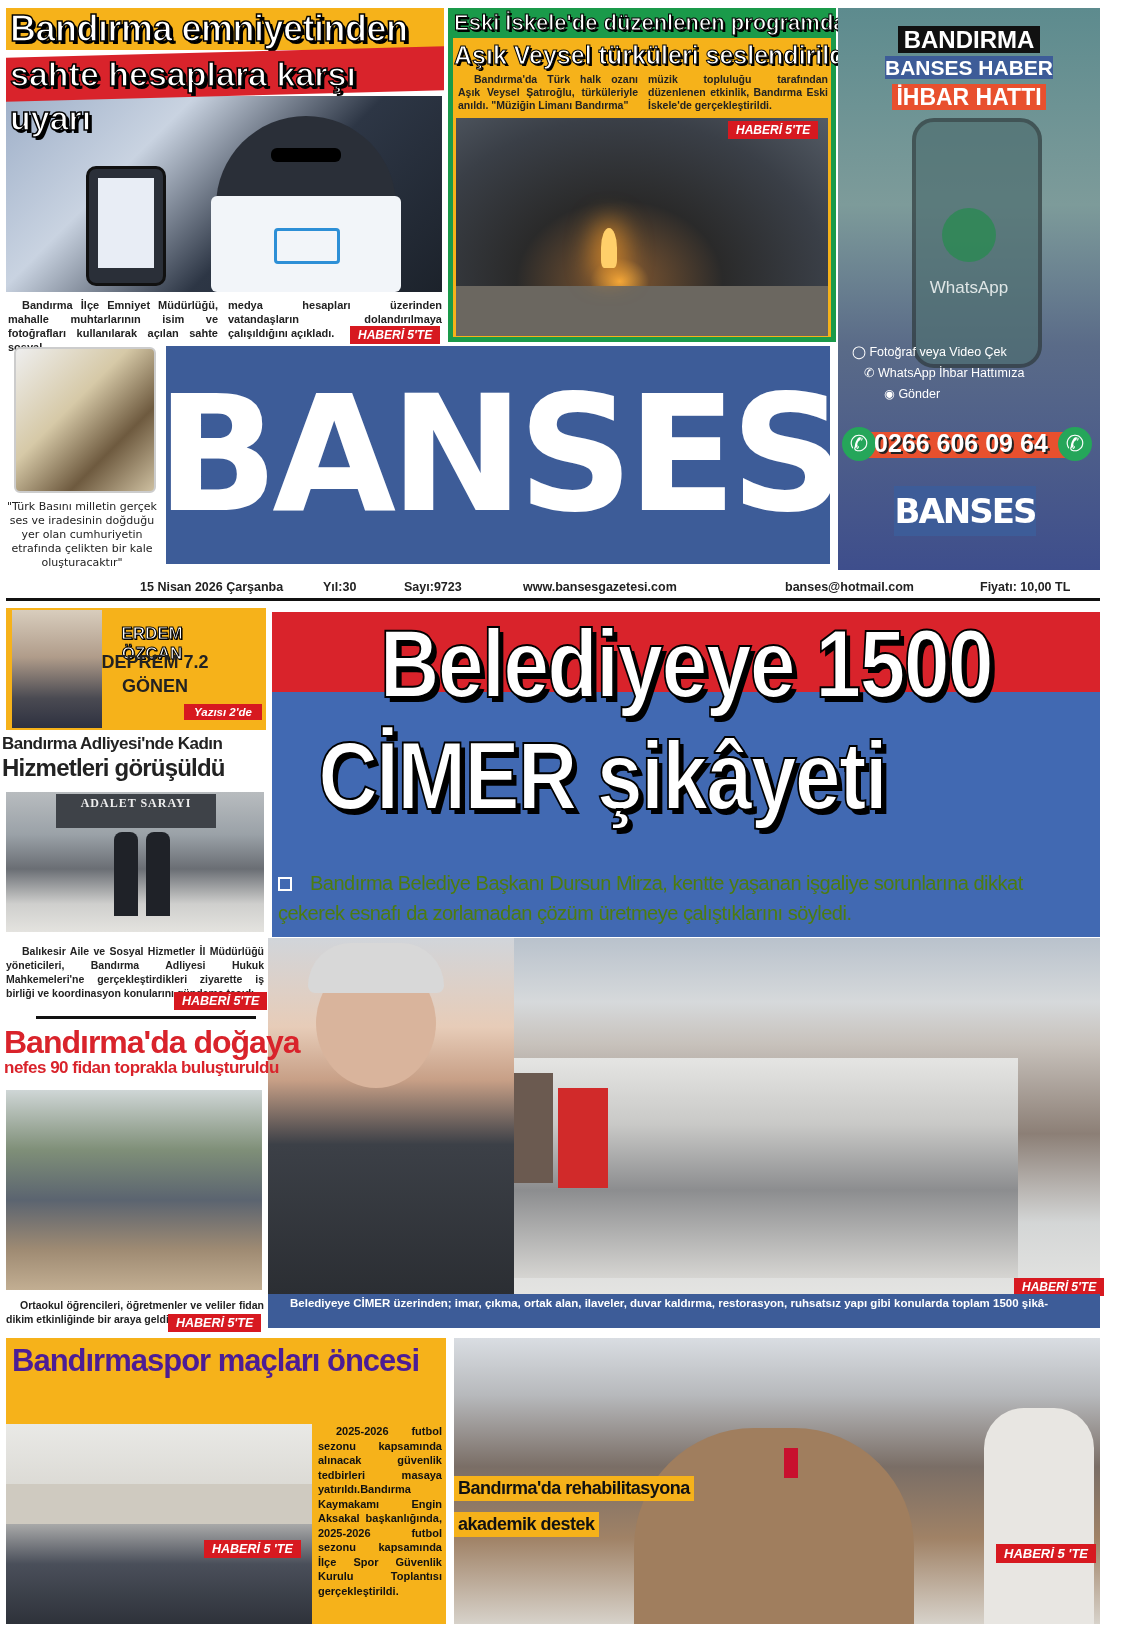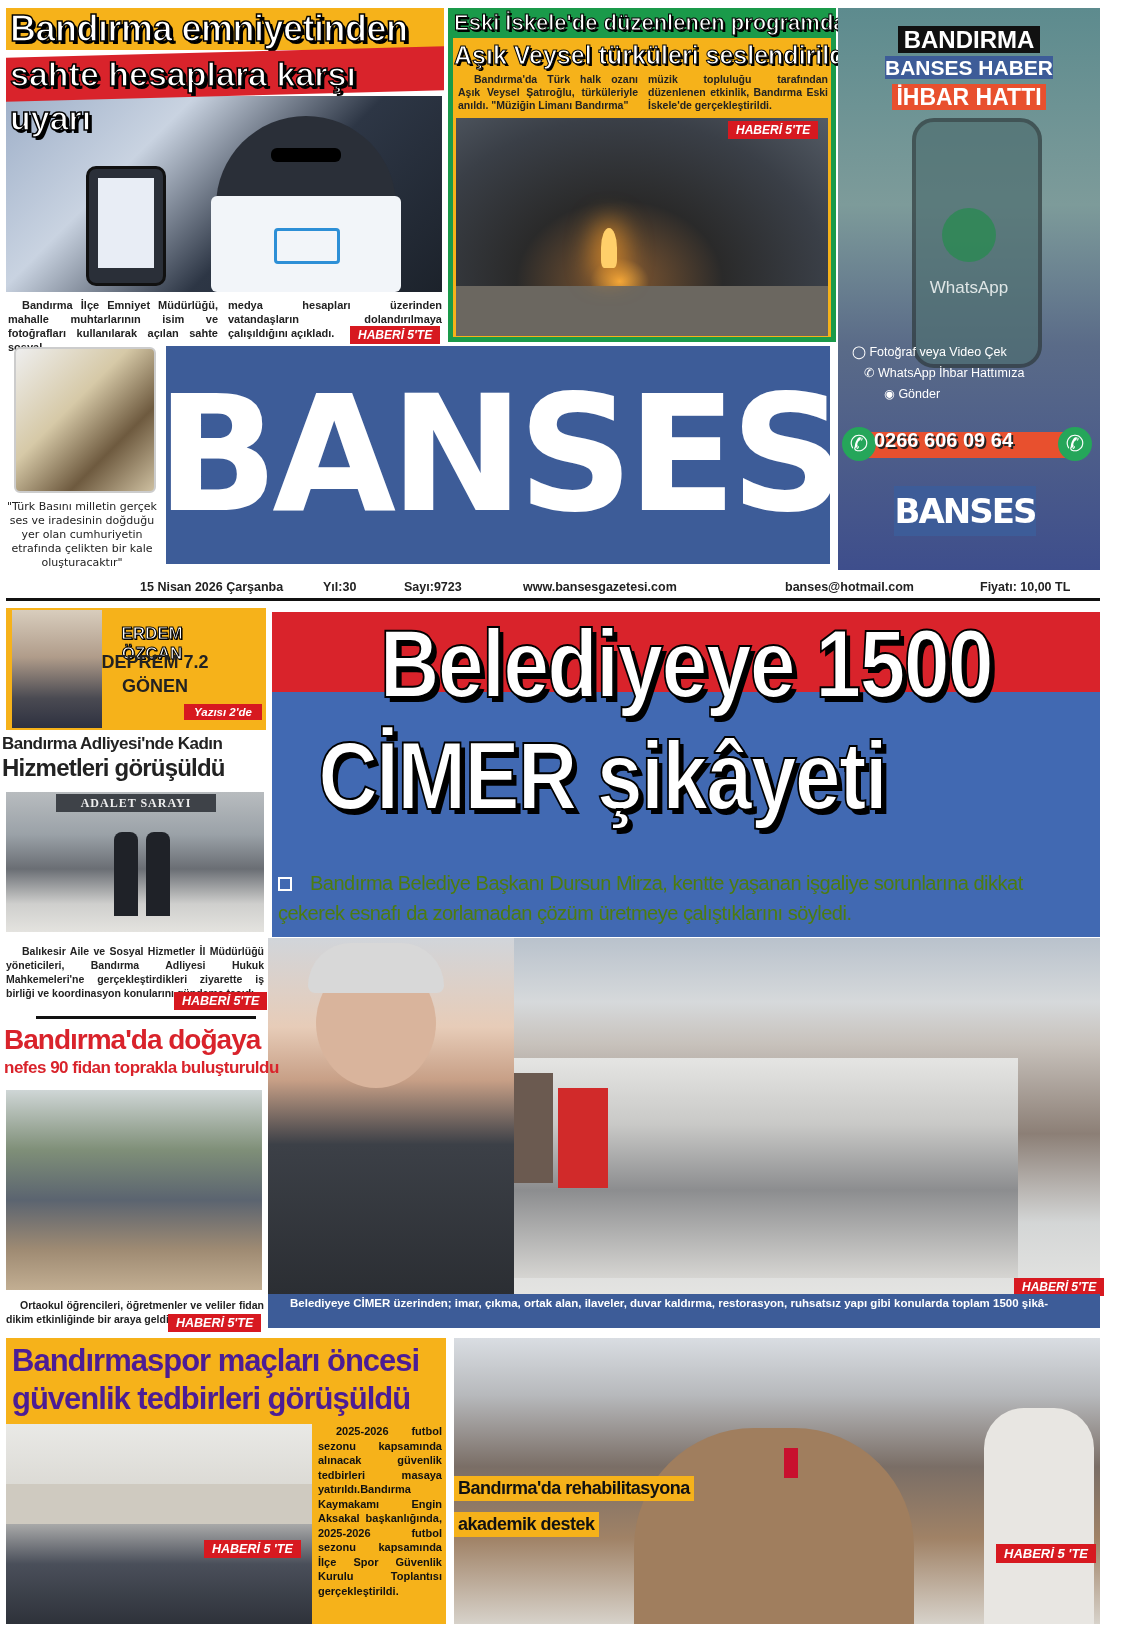--- a/index.html
+++ b/index.html
@@ -45,21 +45,21 @@
 #mh2{left:272px;top:728px;width:716px;}
 #mh-spot{left:278px;top:868px;width:816px;color:#4d7c0f;font-size:20px;font-weight:normal;line-height:30px;letter-spacing:-0.5px}
 #main-photo{left:268px;top:938px;width:832px;height:356px;background:linear-gradient(180deg,#b9c2cc 0%,#d6d9db 18%,#c7c1bb 30%,#8c7f76 55%,#d4d6d6 80%,#e4e4e2 100%)}
 #mayor{left:268px;top:938px;width:246px;height:356px;background:linear-gradient(180deg,#d1d5da 0%,#e7ccb8 25%,#c79f86 40%,#3c4047 58%,#2b2e33 100%)}
 #main-cap{left:268px;top:1294px;width:832px;height:34px;background:#3d5c98;color:#fff;font-size:11.5px;line-height:15px;font-weight:bold;padding:2px 6px;display:flex;gap:12px}
 #main-cap div{flex:1}
 
 #adl-h{left:2px;top:734px;width:266px;font-weight:bold;color:#222}
 #adl-photo{left:6px;top:792px;width:258px;height:140px;background:linear-gradient(180deg,#b8bcbf 0%,#9ba2a8 30%,#6a6e74 55%,#cfcfcd 80%,#e4e3df 100%)}
 #adl-cap{left:6px;top:944px;width:258px;font-size:10.5px;line-height:14px}
-#dog-h1{left:4px;top:1024px;width:266px;font-size:28px;color:#d9232b;font-weight:bold;letter-spacing:-1px;white-space:nowrap}
+#dog-h1{left:4px;top:1024px;width:266px;font-size:32px;color:#d9232b;font-weight:bold;letter-spacing:-1px;white-space:nowrap}
 #dog-h2{left:4px;top:1058px;width:266px;font-size:17px;color:#d9232b;font-weight:bold;letter-spacing:-0.5px;white-space:nowrap}
 #dog-photo{left:6px;top:1090px;width:256px;height:200px;background:linear-gradient(180deg,#cfd6d6 0%,#7f8f78 30%,#5b6470 55%,#9f8b73 80%,#c2ae92 100%)}
 #dog-cap{left:6px;top:1298px;width:258px;font-size:10.5px;line-height:14px}
 
 #bs-box{left:6px;top:1338px;width:440px;height:286px;background:#f6b21a}
 #bs-h{left:12px;top:1342px;width:430px;font-size:31px;font-weight:bold;line-height:38px;letter-spacing:-1px;color:#4c1d95}
 #bs-photo{left:6px;top:1424px;width:306px;height:200px;background:linear-gradient(180deg,#e9e9e6 0%,#d8d6d0 40%,#4a4f5a 70%,#2e323a 100%)}
 #bs-text{left:318px;top:1424px;width:124px;font-size:11px;line-height:14.5px;font-weight:bold;color:#111;text-align:justify}
 
 #reh-photo{left:454px;top:1338px;width:646px;height:286px;background:linear-gradient(180deg,#d9dde2 0%,#b7b9bc 20%,#7a6e66 45%,#a08266 70%,#d7d2ca 100%)}
@@ -108,21 +108,21 @@
   <div class="ad-line" style="top:18px"><span style="background:#111;color:#fff;font-size:24px;padding:0 6px">BANDIRMA</span></div>
   <div class="ad-line" style="top:48px"><span style="background:#3d5c98;color:#fff;font-size:21px;padding:0 0">BANSES HABER</span></div>
   <div class="ad-line" style="top:76px"><span style="background:#e8502e;color:#fff;font-size:23px;padding:0 4px">İHBAR HATTI</span></div>
   <div style="position:absolute;left:14px;top:334px;color:#fff;font-size:12.5px;font-weight:normal;line-height:21px">
     <div><span>◯ </span><span>Fotoğraf veya Video Çek</span></div>
     <div style="padding-left:12px"><span>✆ </span><span>WhatsApp İhbar Hattımıza</span></div>
     <div style="padding-left:32px"><span>◉ </span><span>Gönder</span></div>
   </div>
   <div style="position:absolute;left:16px;top:424px;width:226px;height:26px;background:#e8502e"></div>
   <div style="position:absolute;left:4px;top:419px;width:34px;height:34px;border-radius:50%;background:#25a65a;color:#fff;text-align:center;font-size:22px;line-height:34px">✆</div>
-  <div style="position:absolute;left:36px;top:421px;color:#fff;font-size:20px;font-weight:900;text-shadow:2px 2px 0 #222;white-space:nowrap">0266 606 09 64</div>
+  <div style="position:absolute;left:36px;top:421px;color:#fff;font-size:25px;font-weight:900;text-shadow:2px 2px 0 #222;white-space:nowrap">0266 606 09 64</div>
   <div style="position:absolute;left:220px;top:419px;width:34px;height:34px;border-radius:50%;background:#25a65a;color:#fff;text-align:center;font-size:22px;line-height:34px">✆</div>
   <div style="position:absolute;left:56px;top:478px;width:142px;height:50px;background:#3d5c98;color:#fff;font-family:'DejaVu Sans',sans-serif;font-weight:bold;font-size:34px;text-align:center;line-height:50px;letter-spacing:-2px">BANSES</div>
 </div>
 
 <div id="quote-photo" class="photo"></div>
 <div id="quote" class="abs">"Türk Basını milletin gerçek ses ve iradesinin doğduğu yer olan cumhuriyetin etrafında çelikten bir kale oluşturacaktır"</div>
 <div id="mast" class="abs">
   <span>BANSES</span>
 </div>
 
@@ -162,38 +162,37 @@
 <div class="haberi" style="left:1014px;top:1278px">HABERİ 5'TE</div>
 <div id="main-cap" class="abs">
   <div style="text-indent:16px">Belediyeye CİMER üzerinden; imar, çıkma, ortak alan, ilaveler, duvar kaldırma, restorasyon, ruhsatsız yapı gibi konularda toplam 1500 şikâ-</div>
 </div>
 
 <div id="adl-h" class="abs">
   <div style="font-size:17px;letter-spacing:-0.5px">Bandırma Adliyesi'nde Kadın</div>
   <div style="font-size:24px;letter-spacing:-0.8px;line-height:28px">Hizmetleri görüşüldü</div>
 </div>
 <div id="adl-photo" class="photo">
-  <div style="position:absolute;left:50px;top:2px;width:160px;height:18px;background:#3e4248;color:#eee;font-size:12px;font-weight:bold;text-align:center;line-height:18px;letter-spacing:1px;font-family:'Liberation Serif',serif">ADALET SARAYI</div>
+  <div style="position:absolute;left:50px;top:2px;width:160px;height:34px;background:#3e4248;color:#eee;font-size:12px;font-weight:bold;text-align:center;line-height:18px;letter-spacing:1px;font-family:'Liberation Serif',serif">ADALET SARAYI</div>
   <div style="position:absolute;left:108px;top:40px;width:24px;height:84px;background:#1f2228;border-radius:8px 8px 0 0"></div>
   <div style="position:absolute;left:140px;top:40px;width:24px;height:84px;background:#1f2228;border-radius:8px 8px 0 0"></div>
 </div>
 <div id="adl-cap" class="abs cap"><span style="padding-left:16px"></span><span>Balıkesir Aile ve Sosyal Hizmetler İl Müdürlüğü yöneticileri, Bandırma Adliyesi Hukuk Mahkemeleri'ne gerçekleştirdikleri ziyarette iş birliği ve koordinasyon konularını gündeme taşıdı.</span></div>
 <div class="haberi" style="left:174px;top:992px;font-size:12.5px">HABERİ 5'TE</div>
 <div class="abs" style="left:36px;top:1016px;width:220px;height:3px;background:#111"></div>
 
 <div id="dog-h1" class="abs">Bandırma'da doğaya</div>
 <div id="dog-h2" class="abs">nefes 90 fidan toprakla buluşturuldu</div>
 <div id="dog-photo" class="photo"></div>
 <div id="dog-cap" class="abs cap" style="text-indent:14px">Ortaokul öğrencileri, öğretmenler ve veliler fidan dikim etkinliğinde bir araya geldi.</div>
 <div class="haberi" style="left:168px;top:1314px;font-size:12.5px">HABERİ 5'TE</div>
 
 <div id="bs-box" class="abs"></div>
 <div id="bs-h" class="abs">
   <div>Bandırmaspor maçları öncesi</div>
-  <div>güvenlik tedbirleri görüşüldü</div>
 </div>
 <div id="bs-photo" class="photo">
   <div style="position:absolute;left:0;top:60px;width:100%;height:40px;background:#cfcac0"></div>
 </div>
 <div id="bs-text" class="abs"><span style="padding-left:18px"></span><span>2025-2026 futbol sezonu kapsamında alınacak güvenlik tedbirleri masaya yatırıldı.Bandırma Kaymakamı Engin Aksakal başkanlığında, 2025-2026 futbol sezonu kapsamında İlçe Spor Güvenlik Kurulu Toplantısı gerçekleştirildi.</span></div>
 <div class="haberi" style="left:204px;top:1540px;font-size:12.5px">HABERİ 5 'TE</div>
 
 <div id="reh-photo" class="photo">
   <div style="position:absolute;left:180px;top:90px;width:280px;height:200px;background:#a07e5e;border-radius:120px 120px 0 0"></div>
   <div style="position:absolute;left:330px;top:110px;width:14px;height:30px;background:#c8102e"></div>

